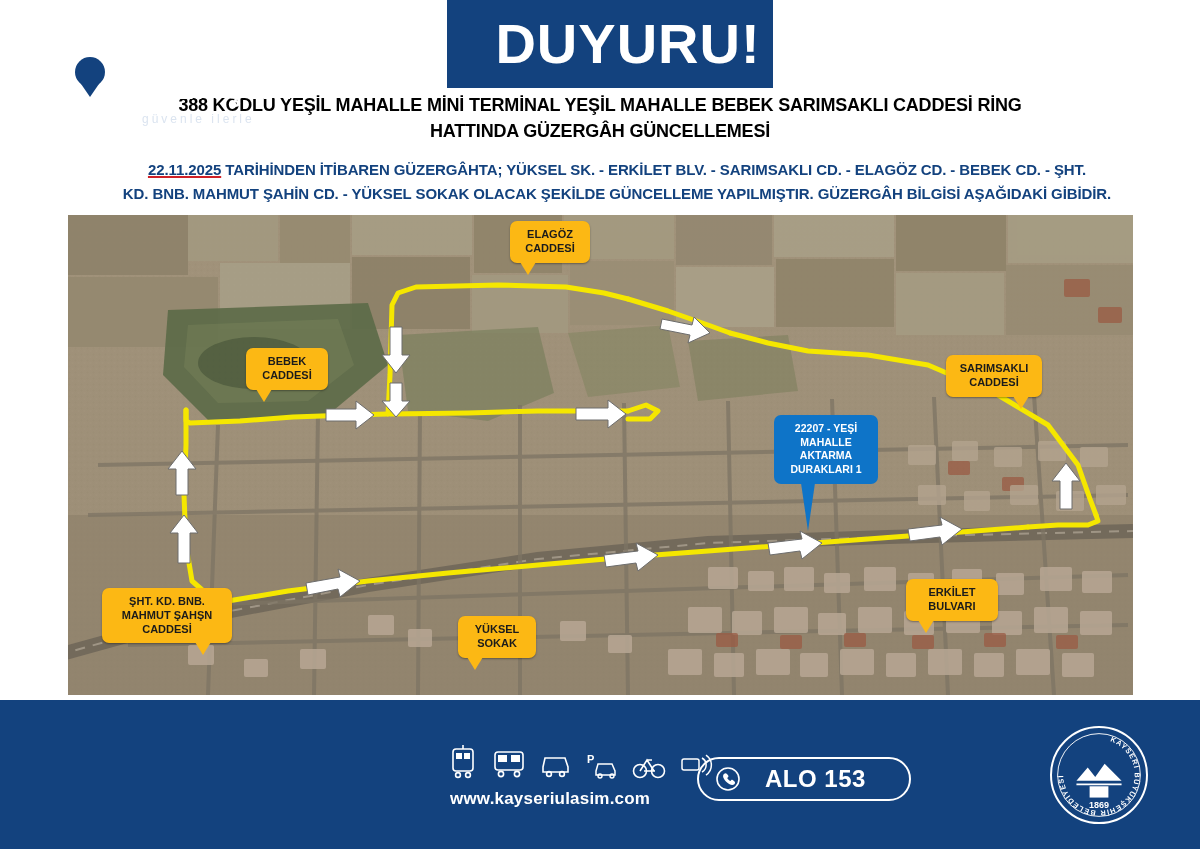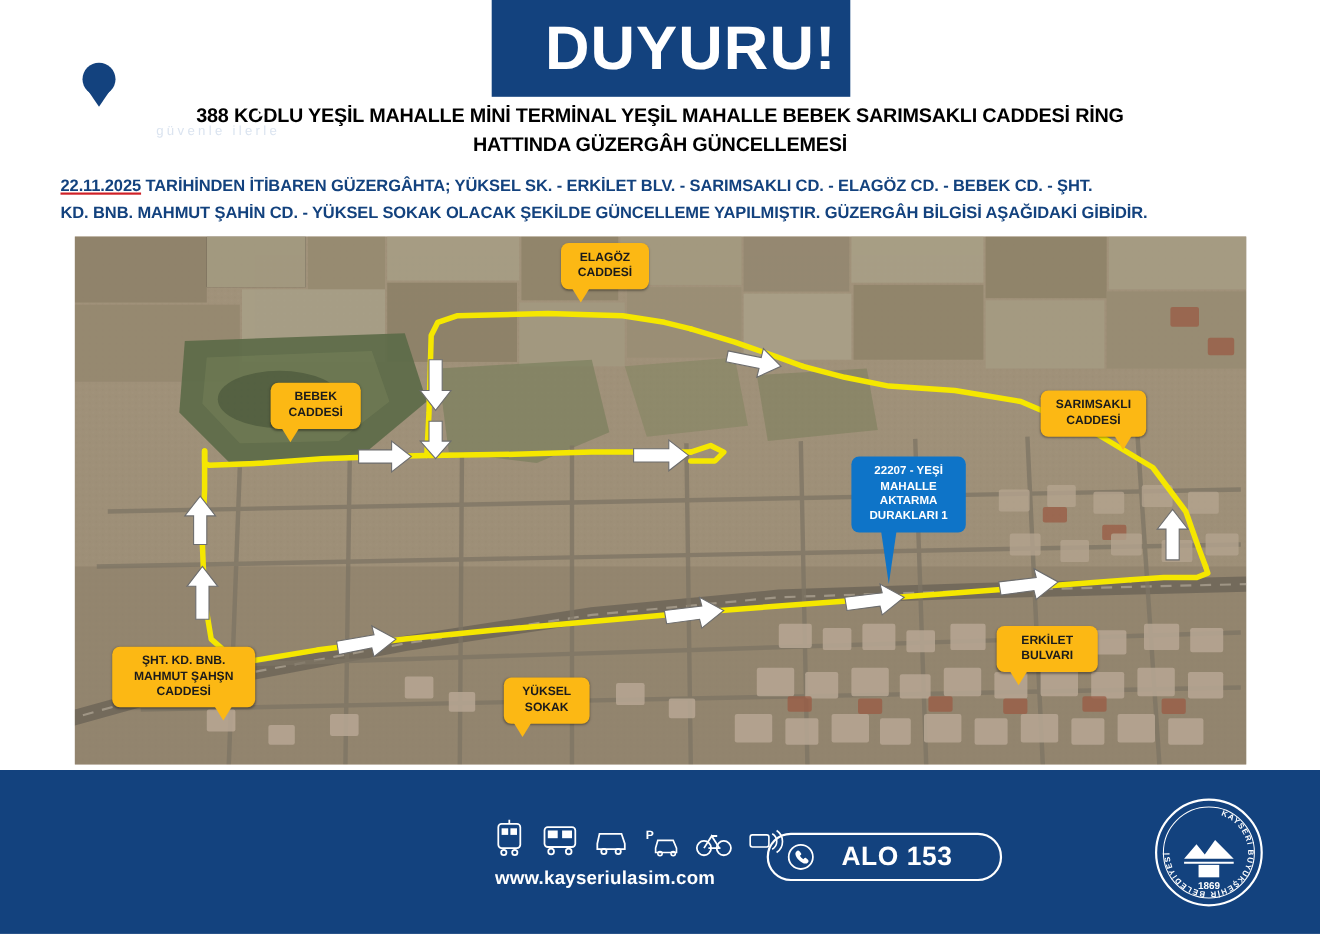--- a/index.html
+++ b/index.html
@@ -35,22 +35,22 @@
   .title-line {
     color: #000000;
     font-size: 18px;
     font-weight: bold;
     line-height: 1.45;
     letter-spacing: -0.2px;
   }
 
   .subtitle-block {
     position: absolute;
-    left: 55px; top: 158px; width: 1090px;
-    text-align: left;
+    left: 72px; top: 158px; width: 1090px;
+    text-align: center;
   }
   .sub-line {
     color: #13427e;
     font-size: 15px;
     font-weight: bold;
     line-height: 1.6;
     letter-spacing: -0.1px;
   }
   .date-underline { text-decoration: underline; text-decoration-color: #cf2026; text-decoration-thickness: 2px; }
 
@@ -409,21 +409,21 @@
     <span style="white-space:pre-line;">ŞHT. KD. BNB.
 MAHMUT ŞAHŞN
 CADDESİ</span>
   </div>
 
   <div class="callout tail-left" style="left:390px; top:401px; width:78px;">
     <span style="white-space:pre-line;">YÜKSEL
 SOKAK</span>
   </div>
 
-  <div class="callout tail-left" style="left:838px; top:354px; width:92px;">
+  <div class="callout tail-left" style="left:838px; top:364px; width:92px;">
     <span style="white-space:pre-line;">ERKİLET
 BULVARI</span>
   </div>
 
   <div class="callout-blue" style="left:706px; top:200px; width:104px;">
     <span style="white-space:pre-line;">22207 - YEŞİ
 MAHALLE
 AKTARMA
 DURAKLARI 1</span>
   </div>

